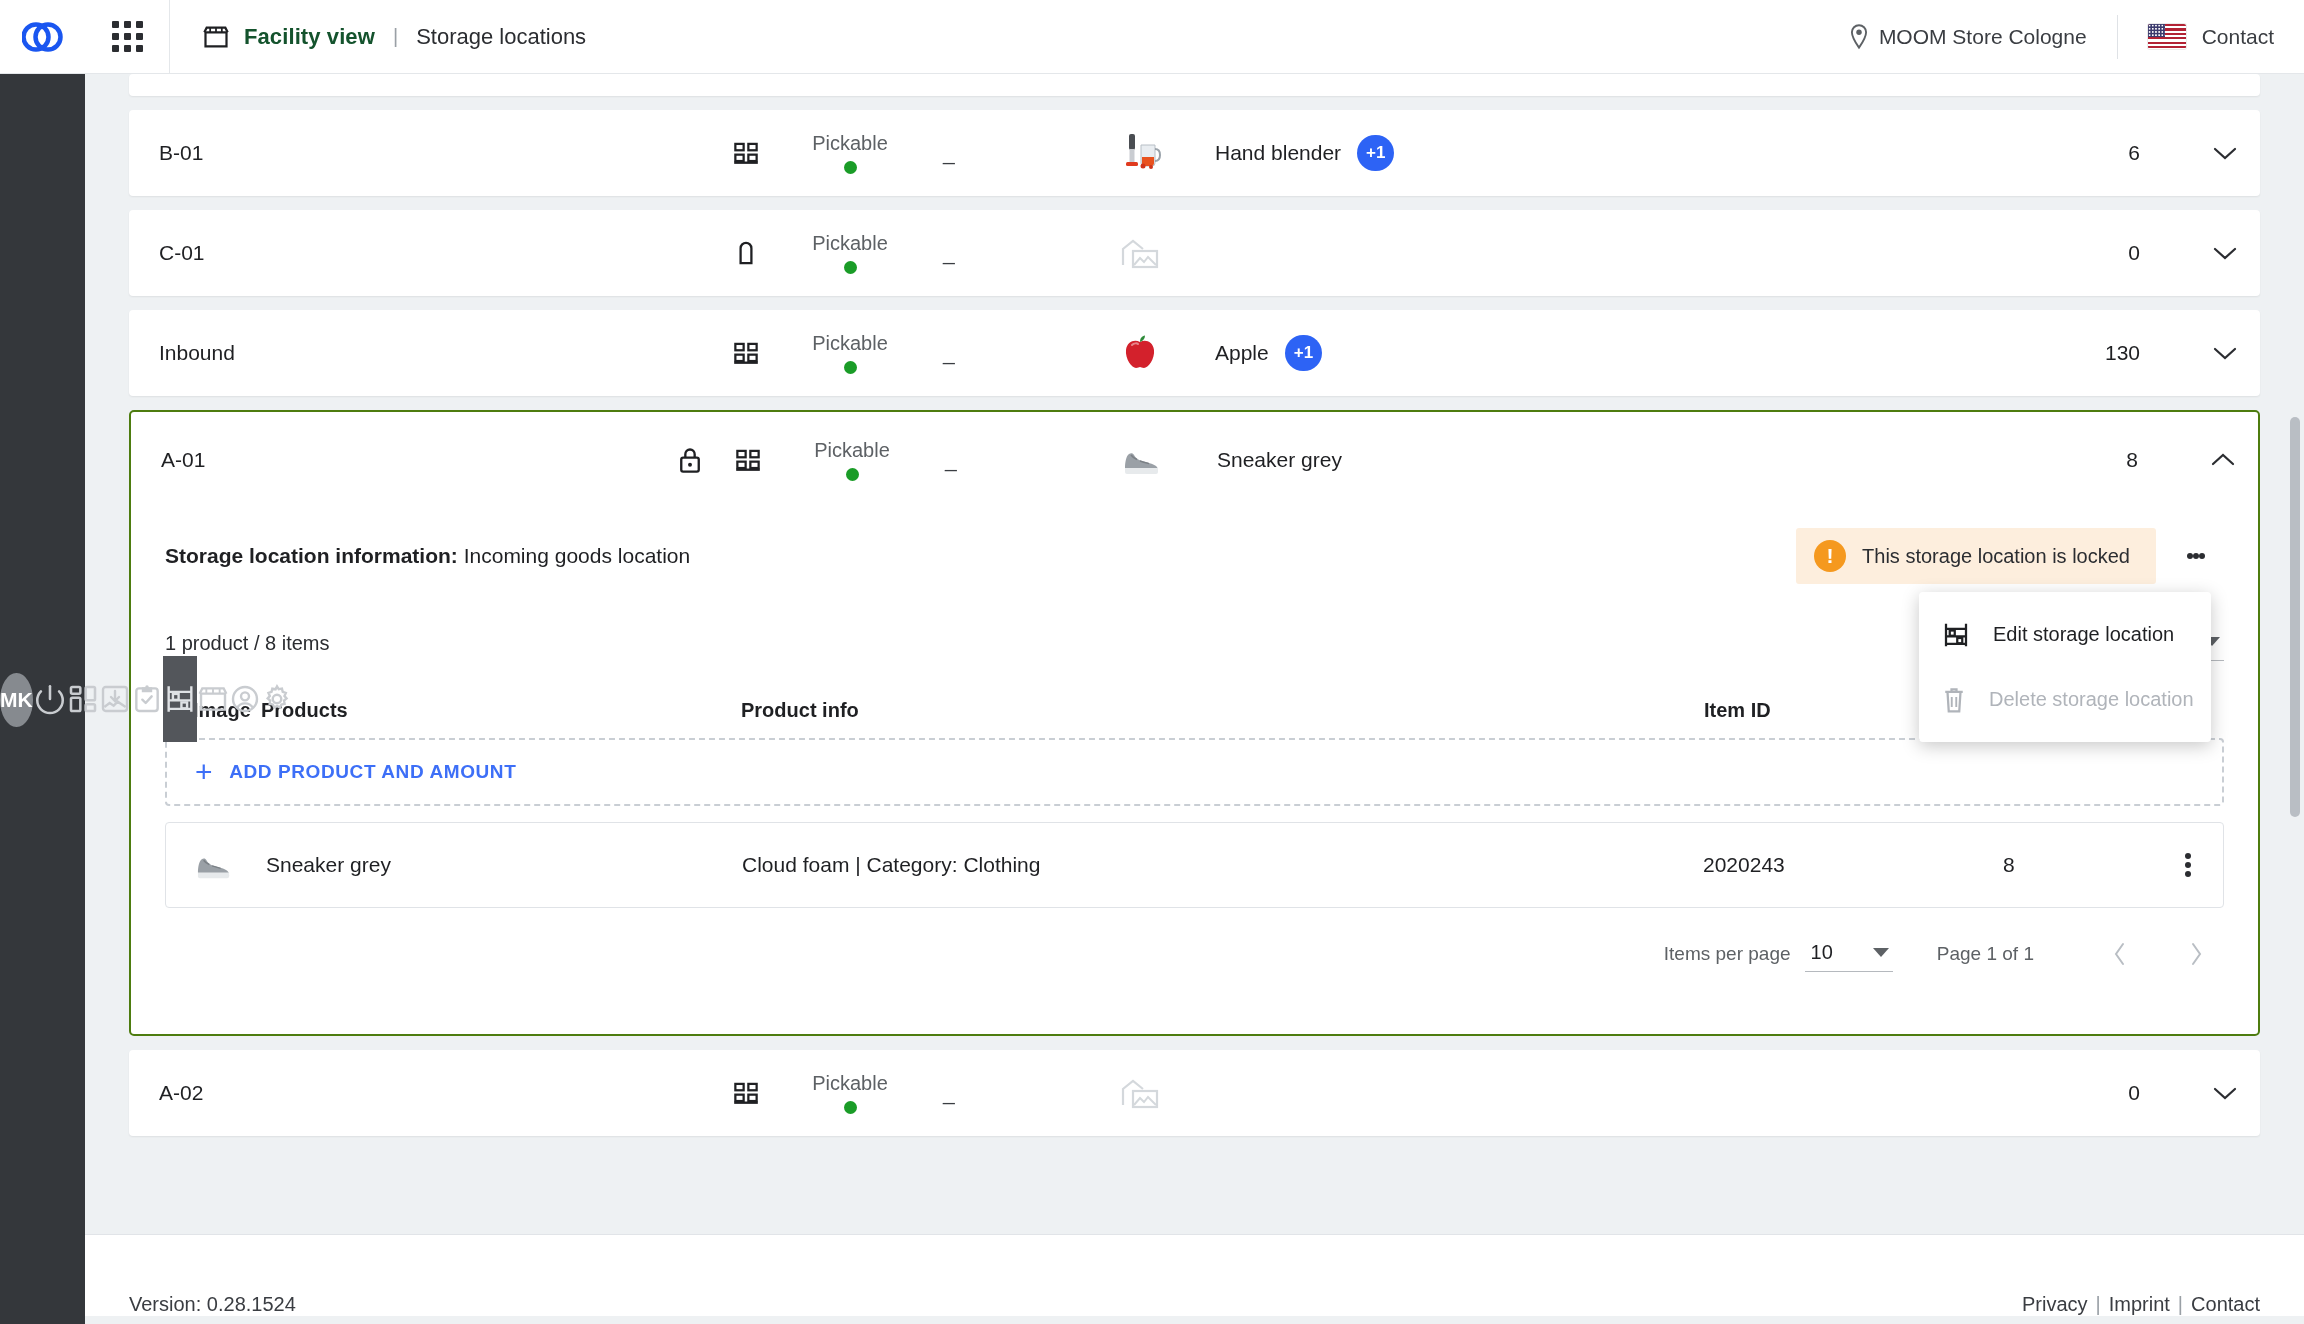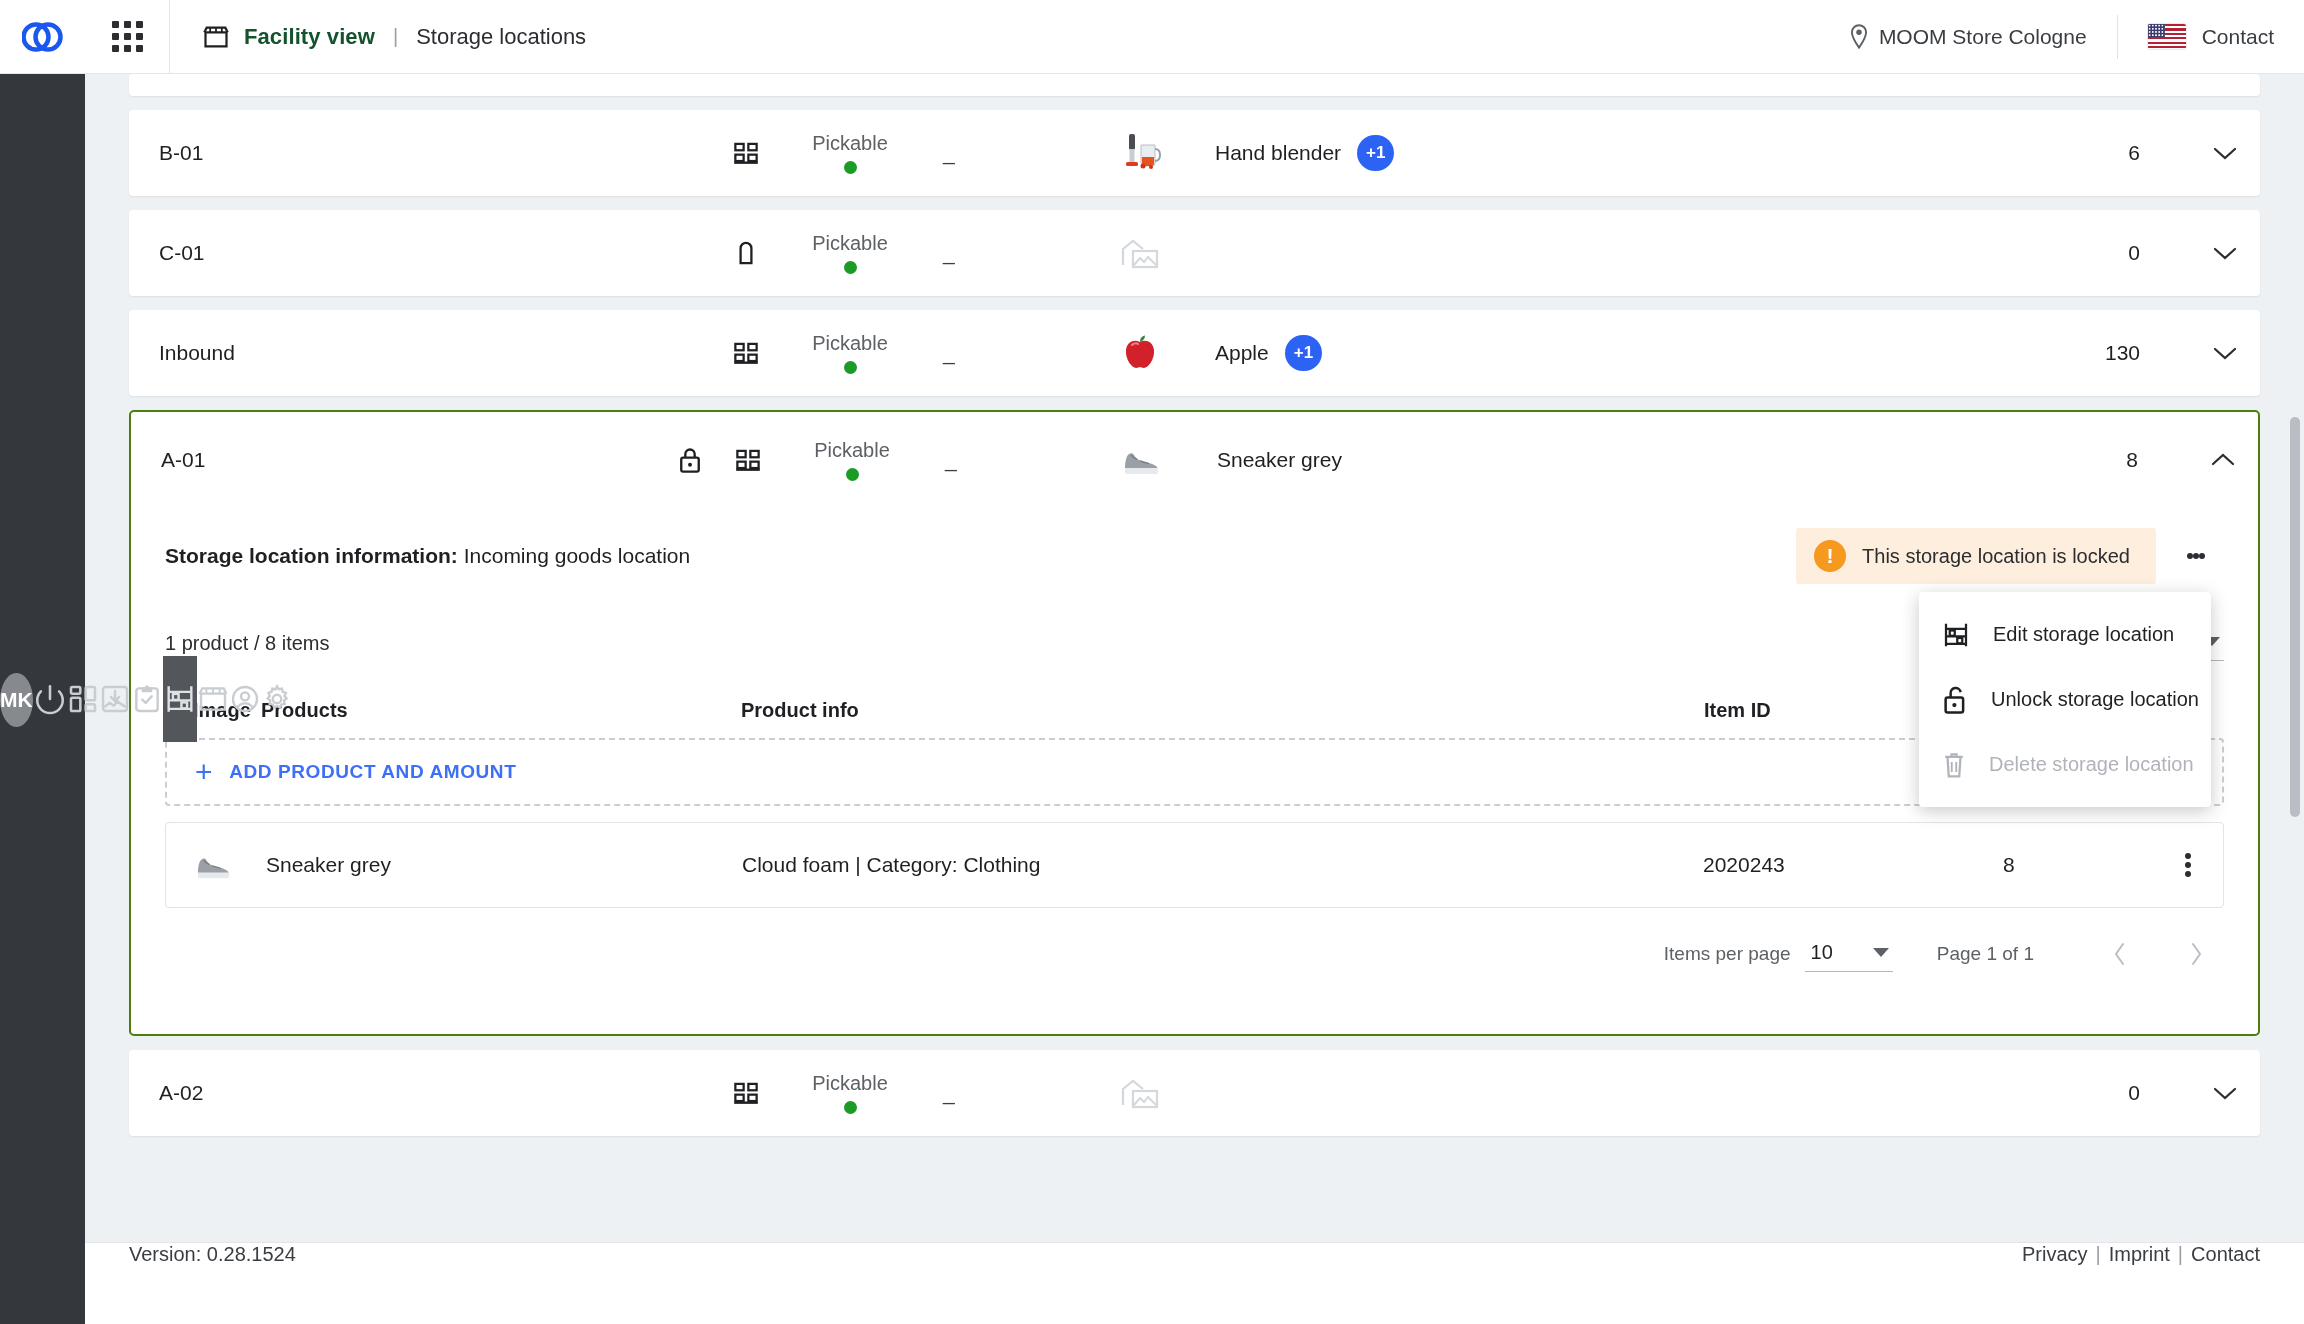--- a/index.html
+++ b/index.html
@@ -165,23 +165,23 @@
     position: absolute; top: 592px; left: 1919px; width: 292px;
     background: #ffffff; border-radius: 4px;
     box-shadow: 0 4px 18px rgba(0,0,0,.22); z-index: 60; padding: 10px 0;
   }
   .menu-item { display: flex; align-items: center; gap: 22px; height: 65px; padding-left: 22px; font-size: 20px; color: #1f2023; cursor: pointer;}
   .menu-item.disabled { color: #b0b4ba; cursor: default; }
   .menu-item svg { display:block; flex: 0 0 auto; }
 
   
   .footer {
-    position: absolute; left: 85px; right: 0; bottom: 0; height: 82px;
+    position: absolute; left: 85px; right: 0; bottom: 8px; height: 82px;
     background: #ffffff; border-top: 1px solid #e1e4e8;
-    display: flex; align-items: flex-start; padding: 0 44px; font-size: 20px; color: #3a3d42;
+    display: flex; align-items: flex-end; padding: 0 44px; font-size: 20px; color: #3a3d42;
   }
   .footer-right { margin-left: auto; display: flex; align-items: center; gap: 8px; }
   .footer-right a { color: #3a3d42; text-decoration: none; }
   .footer-sep { color: #9aa0a6; }
 
   .ph-img-icon { color: #d4d8dc; }
 </style>
 </head>
 <body>
 
@@ -594,28 +594,20 @@
   <div class="menu-pop">
     <div class="menu-item">
       <svg width="30" height="30" viewBox="0 0 24 24" fill="none" stroke="#1f2023" stroke-width="1.8">
         <path d="M4 3v18M20 3v18"></path>
           <path d="M4 7h16M4 13h16M4 19h16"></path>
         <rect x="7" y="8.4" width="4" height="4.2"></rect>
           <rect x="13" y="14.4" width="4" height="4.2"></rect>
       </svg>
       <span>Edit storage location</span>
     </div>
-    <div class="menu-item">
-      <svg width="28" height="30" viewBox="0 0 20 24" fill="none" stroke="#1f2023" stroke-width="2">
-        <rect x="2.5" y="10" width="14" height="12" rx="1.6"></rect>
-        <path d="M6.5 10V7a4 4 0 0 1 8-1.2"></path>
-        <circle cx="9.5" cy="16" r="1.7" fill="#1f2023" stroke="none"></circle>
-      </svg>
-      <span>Unlock storage location</span>
-    </div>
     <div class="menu-item disabled">
       <svg width="26" height="30" viewBox="0 0 20 24" fill="none" stroke="#b0b4ba" stroke-width="1.8">
         <path d="M3 5.5h14"></path>
           <path d="M8 5.5V3.5h4v2"></path>
         <path d="M4.8 5.5l1 15.5h8.4l1-15.5"></path>
         <path d="M8.2 9.5v8M11.8 9.5v8" stroke-width="1.5"></path>
       </svg>
       <span>Delete storage location</span>
     </div>
   </div>

